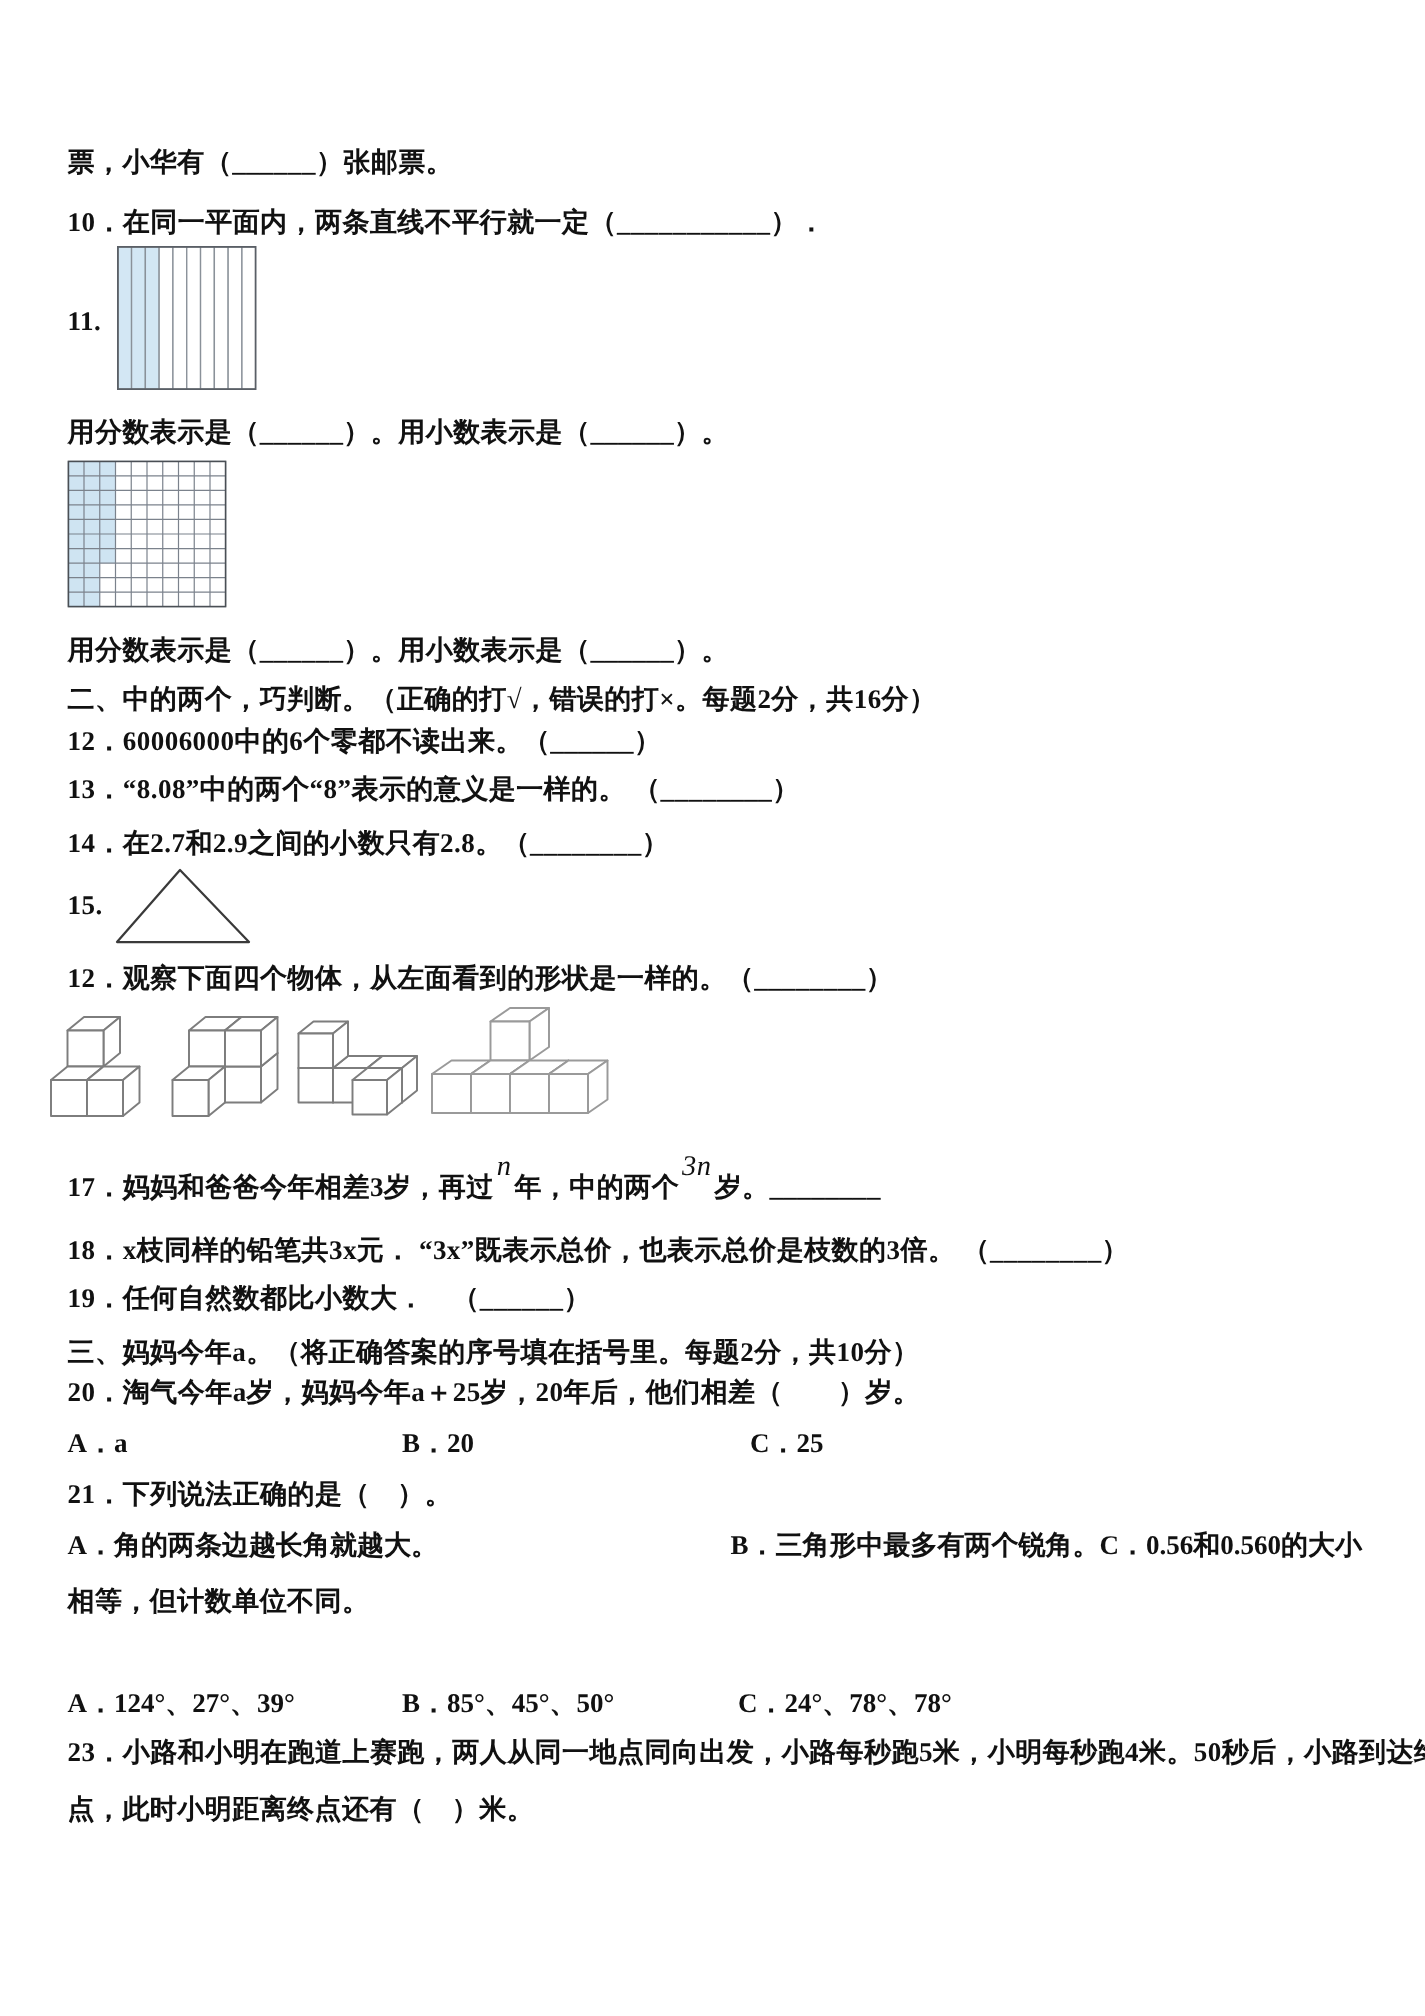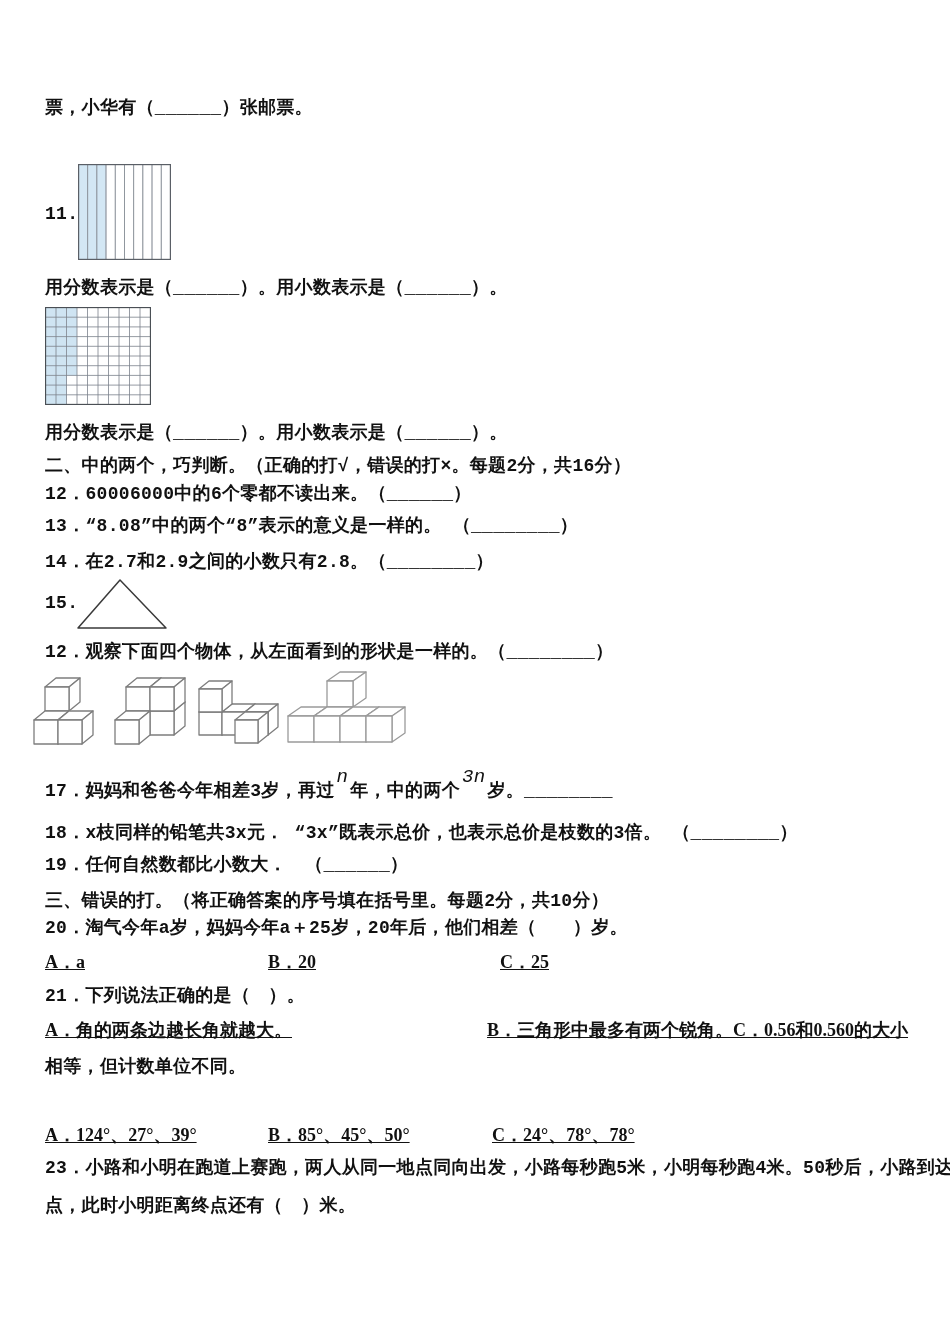--- a/index.html
+++ b/index.html
@@ -2,31 +2,32 @@
 <html><head>
 <meta charset="utf-8">
 <style>
   html,body{margin:0;padding:0;background:#ffffff;}
   body{
     width:950px;height:1344px;position:relative;
     font-family:"Liberation Serif","DejaVu Serif",serif;
     font-weight:700;color:#111;font-size:18px;
   }
   .page{position:absolute;inset:0;}
-  .line{position:absolute;white-space:nowrap;line-height:1.25;letter-spacing:0.3px;font-family:Liberation Mono, monospace;}
+  .line{position:absolute;white-space:nowrap;line-height:1.25;letter-spacing:0.3px;}
   .fig{position:absolute;display:block;}
   .raised{position:relative;top:-14px;font-style:italic;font-weight:400;font-size:19px;padding:0 2px;}
-  .opt{position:absolute;white-space:nowrap;text-decoration:underline;}
+  .opt{position:absolute;white-space:nowrap;}
 </style>
 </head>
 <body>
 
 <div class="page">
 
   <div class="line" style="top:97px;left:45px">票，小华有（______）张邮票。</div>
+  <div class="line" style="top:137px;left:45px">10．在同一平面内，两条直线不平行就一定（___________）．</div>
 
   <div class="line" style="top:203px;left:45px">11.</div>
   <svg class="fig" style="left:78px;top:164px" width="93" height="96">
       <rect x="0.5" y="0.5" width="9.2" height="95" fill="#d3e7f4" stroke="#8a9199" stroke-width="0.9"></rect>
       <rect x="9.7" y="0.5" width="9.2" height="95" fill="#d3e7f4" stroke="#8a9199" stroke-width="0.9"></rect>
       <rect x="18.9" y="0.5" width="9.2" height="95" fill="#d3e7f4" stroke="#8a9199" stroke-width="0.9"></rect>
       <rect x="28.099999999999998" y="0.5" width="9.2" height="95" fill="#ffffff" stroke="#8a9199" stroke-width="0.9"></rect>
       <rect x="37.3" y="0.5" width="9.2" height="95" fill="#ffffff" stroke="#8a9199" stroke-width="0.9"></rect>
       <rect x="46.5" y="0.5" width="9.2" height="95" fill="#ffffff" stroke="#8a9199" stroke-width="0.9"></rect>
       <rect x="55.699999999999996" y="0.5" width="9.2" height="95" fill="#ffffff" stroke="#8a9199" stroke-width="0.9"></rect>
@@ -165,21 +166,21 @@
       <rect fill="#ffffff" stroke="#9a9a9a" stroke-width="1.3" stroke-linejoin="round" x="80" y="48" width="26" height="26"></rect>
     </svg>
 
   <div class="line" style="top:780px;left:45px">
     <span>17．妈妈和爸爸今年相差3岁，再过</span><span class="raised">n</span><span>年，中的两个</span><span class="raised">3n</span><span>岁。________</span>
   </div>
 
   <div class="line" style="top:822px;left:45px">18．x枝同样的铅笔共3x元． “3x”既表示总价，也表示总价是枝数的3倍。 （________）</div>
   <div class="line" style="top:854px;left:45px">19．任何自然数都比小数大．　（______）</div>
 
-  <div class="line" style="top:890px;left:45px">三、错误的打。（将正确答案的序号填在括号里。每题2分，共10分）</div>
+  <div class="line" style="top:890px;left:45px">三、妈妈今年a。（将正确答案的序号填在括号里。每题2分，共10分）</div>
   <div class="line" style="top:917px;left:45px">20．淘气今年a岁，妈妈今年a＋25岁，20年后，他们相差（　　）岁。</div>
 
   <span class="opt" style="top:950px;left:45px">A．a</span>
   <span class="opt" style="top:950px;left:268px">B．20</span>
   <span class="opt" style="top:950px;left:500px">C．25</span>
 
   <div class="line" style="top:985px;left:45px">21．下列说法正确的是（　）。</div>
   <span class="opt" style="top:1018px;left:45px">A．角的两条边越长角就越大。</span>
   <span class="opt" style="top:1018px;left:487px">B．三角形中最多有两个锐角。C．0.56和0.560的大小</span>
   <div class="line" style="top:1056px;left:45px">相等，但计数单位不同。</div>

